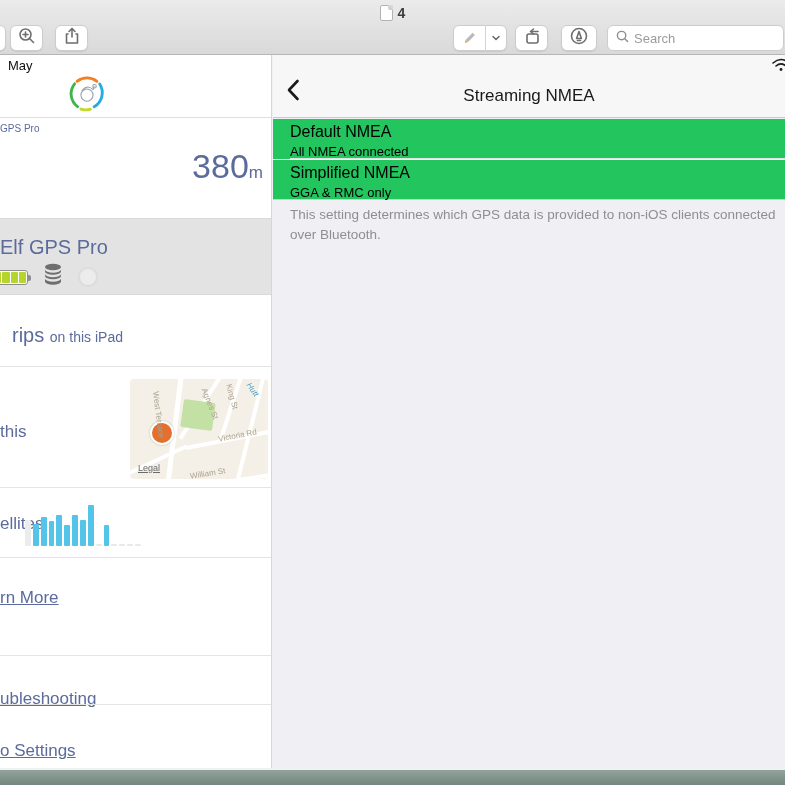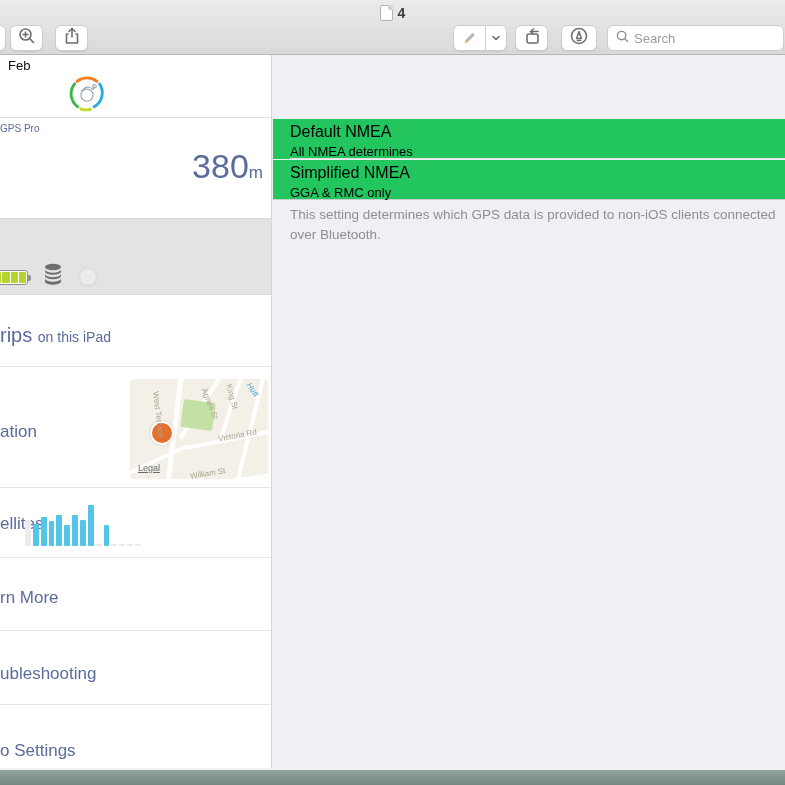--- a/index.html
+++ b/index.html
@@ -47,42 +47,42 @@
   .row-selected { top:163px; height:77px; background:#e3e3e3; border-top:1px solid #d9d9d9; border-bottom:1px solid #d9d9d9; }
   .device-name { position:absolute; left:0; top:17px; font-size:20px; }
   .device-icons { position:absolute; left:-8px; top:44px; display:flex; align-items:center; gap:14px; }
   .battery { width:36px; height:15px; border:1px solid #8f8f8f; border-radius:3px;
     position:relative; display:flex; gap:1px; padding:1px; background:#fdfdfd; }
   .battery:after { content:""; position:absolute; right:-4px; top:4px; width:3px; height:6px;
     background:#8f8f8f; border-radius:0 2px 2px 0; }
   .battery i { flex:1; background:#b5d42e; border-radius:1px; }
   .gray-circle { width:20px; height:20px; border:2px solid #dcdcdc; border-radius:50%; background:#ececec; }
   .trips-row { top:241px; height:70px; }
-  .trips-title { position:absolute; left:0; top:28px; font-size:20px; }
+  .trips-title { position:absolute; left:12px; top:28px; font-size:20px; }
   .trips-sub { font-size:14px; }
   .loc-row { top:311px; height:120px; border-top:1px solid #e4e4e4; }
   .loc-label { position:absolute; left:0; top:55px; font-size:17px; }
   .map { position:absolute; left:130px; top:12px; width:138px; height:100px;
     background:#f4f0e7; border-radius:4px; overflow:hidden; }
   .road { position:absolute; background:#fff; }
   .park { position:absolute; left:52px; top:22px; width:32px; height:28px; background:#c3e0a5;
     transform:rotate(8deg); border-radius:2px; }
   .map-dot { position:absolute; left:20px; top:42px; width:24px; height:24px; border-radius:50%;
     background:#e4702e; border:2px solid #fff; box-shadow:0 0 2px rgba(0,0,0,.25); }
   .stname { position:absolute; font-size:8px; color:#aba290; white-space:nowrap; }
   .legal { position:absolute; left:8px; bottom:6px; font-size:9px; color:#6b6b6b; text-decoration:underline; }
   .sat-row { top:432px; height:69px; border-top:1px solid #e4e4e4; }
   .sat-label { position:absolute; left:0; top:26px; font-size:17px; }
   .sat-bars { position:absolute; left:25px; top:14px; width:116px; height:44px;
     display:flex; align-items:flex-end; gap:2px; }
   .sbar { width:6px; border-radius:1px; }
   .simple-row { border-top:1px solid #e4e4e4; }
-  .simple-row span { position:absolute; left:0; font-size:17px; }
+  .simple-row span { position:absolute; left:0; font-size:17px;text-decoration:underline; }
   .learn-row { top:502px; height:73px; }
-  .trouble-row { top:575px; height:74px; }
+  .trouble-row { top:600px; height:74px; }
   .settings-row { top:649px; height:64px;text-align:right; }
 
   
   .ios-header { position:absolute; left:0; top:0; width:512px; height:63px;
     background:#f7f7f7; border-bottom:1px solid #cacace; }
   .wifi { position:absolute; right:-6px; top:3px; }
   .back-chevron { position:absolute; left:13px; top:24px; }
   .ios-title { position:absolute; left:0; right:0; top:31px; text-align:center;
     font-size:17px; color:#1a1a1a; }
   .grp-row { position:absolute; left:0; width:532px; background:#22c55e; }
@@ -175,21 +175,21 @@
       <svg width="13" height="13" viewBox="0 0 14 14" style="stroke:#8e8e8e;fill:none;stroke-width:1.5;stroke-linecap:round;">
           <circle cx="6" cy="6" r="4.5"></circle>
           <line x1="9.5" y1="9.5" x2="12.5" y2="12.5"></line>
         </svg>
     </span>
     <input type="text" placeholder="Search" style="">
   </div>
 </div>
 
 <div class="sidebar">
-  <span class="status-date">Feb</span>
+  <span class="status-date">May</span>
 
   <span class="app-logo">
     <svg width="42" height="42" viewBox="0 0 38 38" style="fill:none;stroke-width:2.6;stroke-linecap:round;">
       <path d="M10 7.5 A14.5 14.5 0 0 1 28 7.5" stroke="#f57e20"></path>
       <path d="M30.5 10 A14.5 14.5 0 0 1 25.5 30.5" stroke="#29abe2"></path>
       <path d="M22 32.8 A14.5 14.5 0 0 1 13.5 32.6" stroke="#c4d92e"></path>
       <path d="M10.5 30.5 A14.5 14.5 0 0 1 7.8 9.8" stroke="#3db54a"></path>
       <g stroke="#9aa0ab" stroke-width="1">
         <circle cx="19" cy="20" r="5.5"></circle>
         <path d="M14.5 16 Q19 10 24.5 15 L25.5 12.5"></path>
@@ -198,20 +198,21 @@
     </svg>
   </span>
 
   <div class="sb-div" style="top:62px;"></div>
 
   <span class="app-title blue">GPS Pro</span>
   <span class="speed-unit blue">kph</span>
   <span class="altitude blue"><span>380</span><span class="unit">m</span></span>
 
   <div class="sb-row row-selected">
+    <span class="device-name blue">Elf GPS Pro</span>
     <div class="device-icons">
       <span class="battery">
           <i></i>
           <i></i>
           <i></i>
           <i></i>
         </span>
       <span>
         <svg width="22" height="24" viewBox="0 0 22 24">
           <g fill="#6e6e6e">
@@ -224,21 +225,21 @@
       </span>
       <span class="gray-circle"></span>
     </div>
   </div>
 
   <div class="sb-row trips-row">
     <span class="trips-title blue"><span>rips</span> <span class="trips-sub">on this iPad</span></span>
   </div>
 
   <div class="sb-row loc-row">
-    <span class="loc-label blue">ation</span>
+    <span class="loc-label blue">this</span>
     <div class="map">
       <div class="road" style="left:42px;top:-6px;width:5px;height:115px;transform:rotate(7deg);"></div>
       <div class="road" style="left:70px;top:-14px;width:4px;height:80px;transform:rotate(33deg);"></div>
       <div class="road" style="left:100px;top:-12px;width:4px;height:75px;transform:rotate(18deg);"></div>
       <div class="road" style="left:55px;top:58px;width:95px;height:4px;transform:rotate(-11deg);"></div>
       <div class="road" style="left:40px;top:102px;width:100px;height:4px;transform:rotate(-9deg);"></div>
       <div class="road" style="left:118px;top:-8px;width:4px;height:120px;transform:rotate(14deg);"></div>
       <div class="road" style="left:-10px;top:80px;width:70px;height:4px;transform:rotate(-25deg);"></div>
       <div class="park"></div>
       <div class="map-dot"></div>
@@ -278,24 +279,39 @@
   </div>
   <div class="sb-row simple-row trouble-row">
     <span class="blue" style="top:33px;">ubleshooting</span>
   </div>
   <div class="sb-row simple-row settings-row">
     <span class="blue" style="top:36px;">o Settings</span>
   </div>
 </div>
 
 <div class="rightpanel">
+  <div class="ios-header">
+    <span class="wifi">
+      <svg width="20" height="14" viewBox="0 0 20 14" style="fill:none;stroke:#1a1a1a;stroke-width:1.6;stroke-linecap:round;">
+        <path d="M2 5 Q10 -2 18 5"></path>
+          <path d="M5 8 Q10 3.6 15 8"></path>
+          <circle cx="10" cy="11.5" r="1.4" fill="#1a1a1a" stroke="none"></circle>
+      </svg>
+    </span>
+    <span class="back-chevron">
+      <svg width="14" height="22" viewBox="0 0 14 22" style="fill:none;stroke:#1a1a1a;stroke-width:2.6;stroke-linecap:round;stroke-linejoin:round;">
+          <path d="M11.5 2 L3 11 L11.5 20"></path>
+        </svg>
+    </span>
+    <div class="ios-title">Streaming NMEA</div>
+  </div>
 
   <div class="grp-row row1">
     <span class="t">Default NMEA</span>
-    <span class="s">All NMEA determines</span>
+    <span class="s">All NMEA connected</span>
   </div>
   <div class="grp-row row2">
     <span class="t">Simplified NMEA</span>
     <span class="s">GGA &amp; RMC only</span>
   </div>
 
   <div class="desc">
     <div>This setting determines which GPS data is provided to non-iOS clients connected</div>
     <div>over Bluetooth.</div>
   </div>

